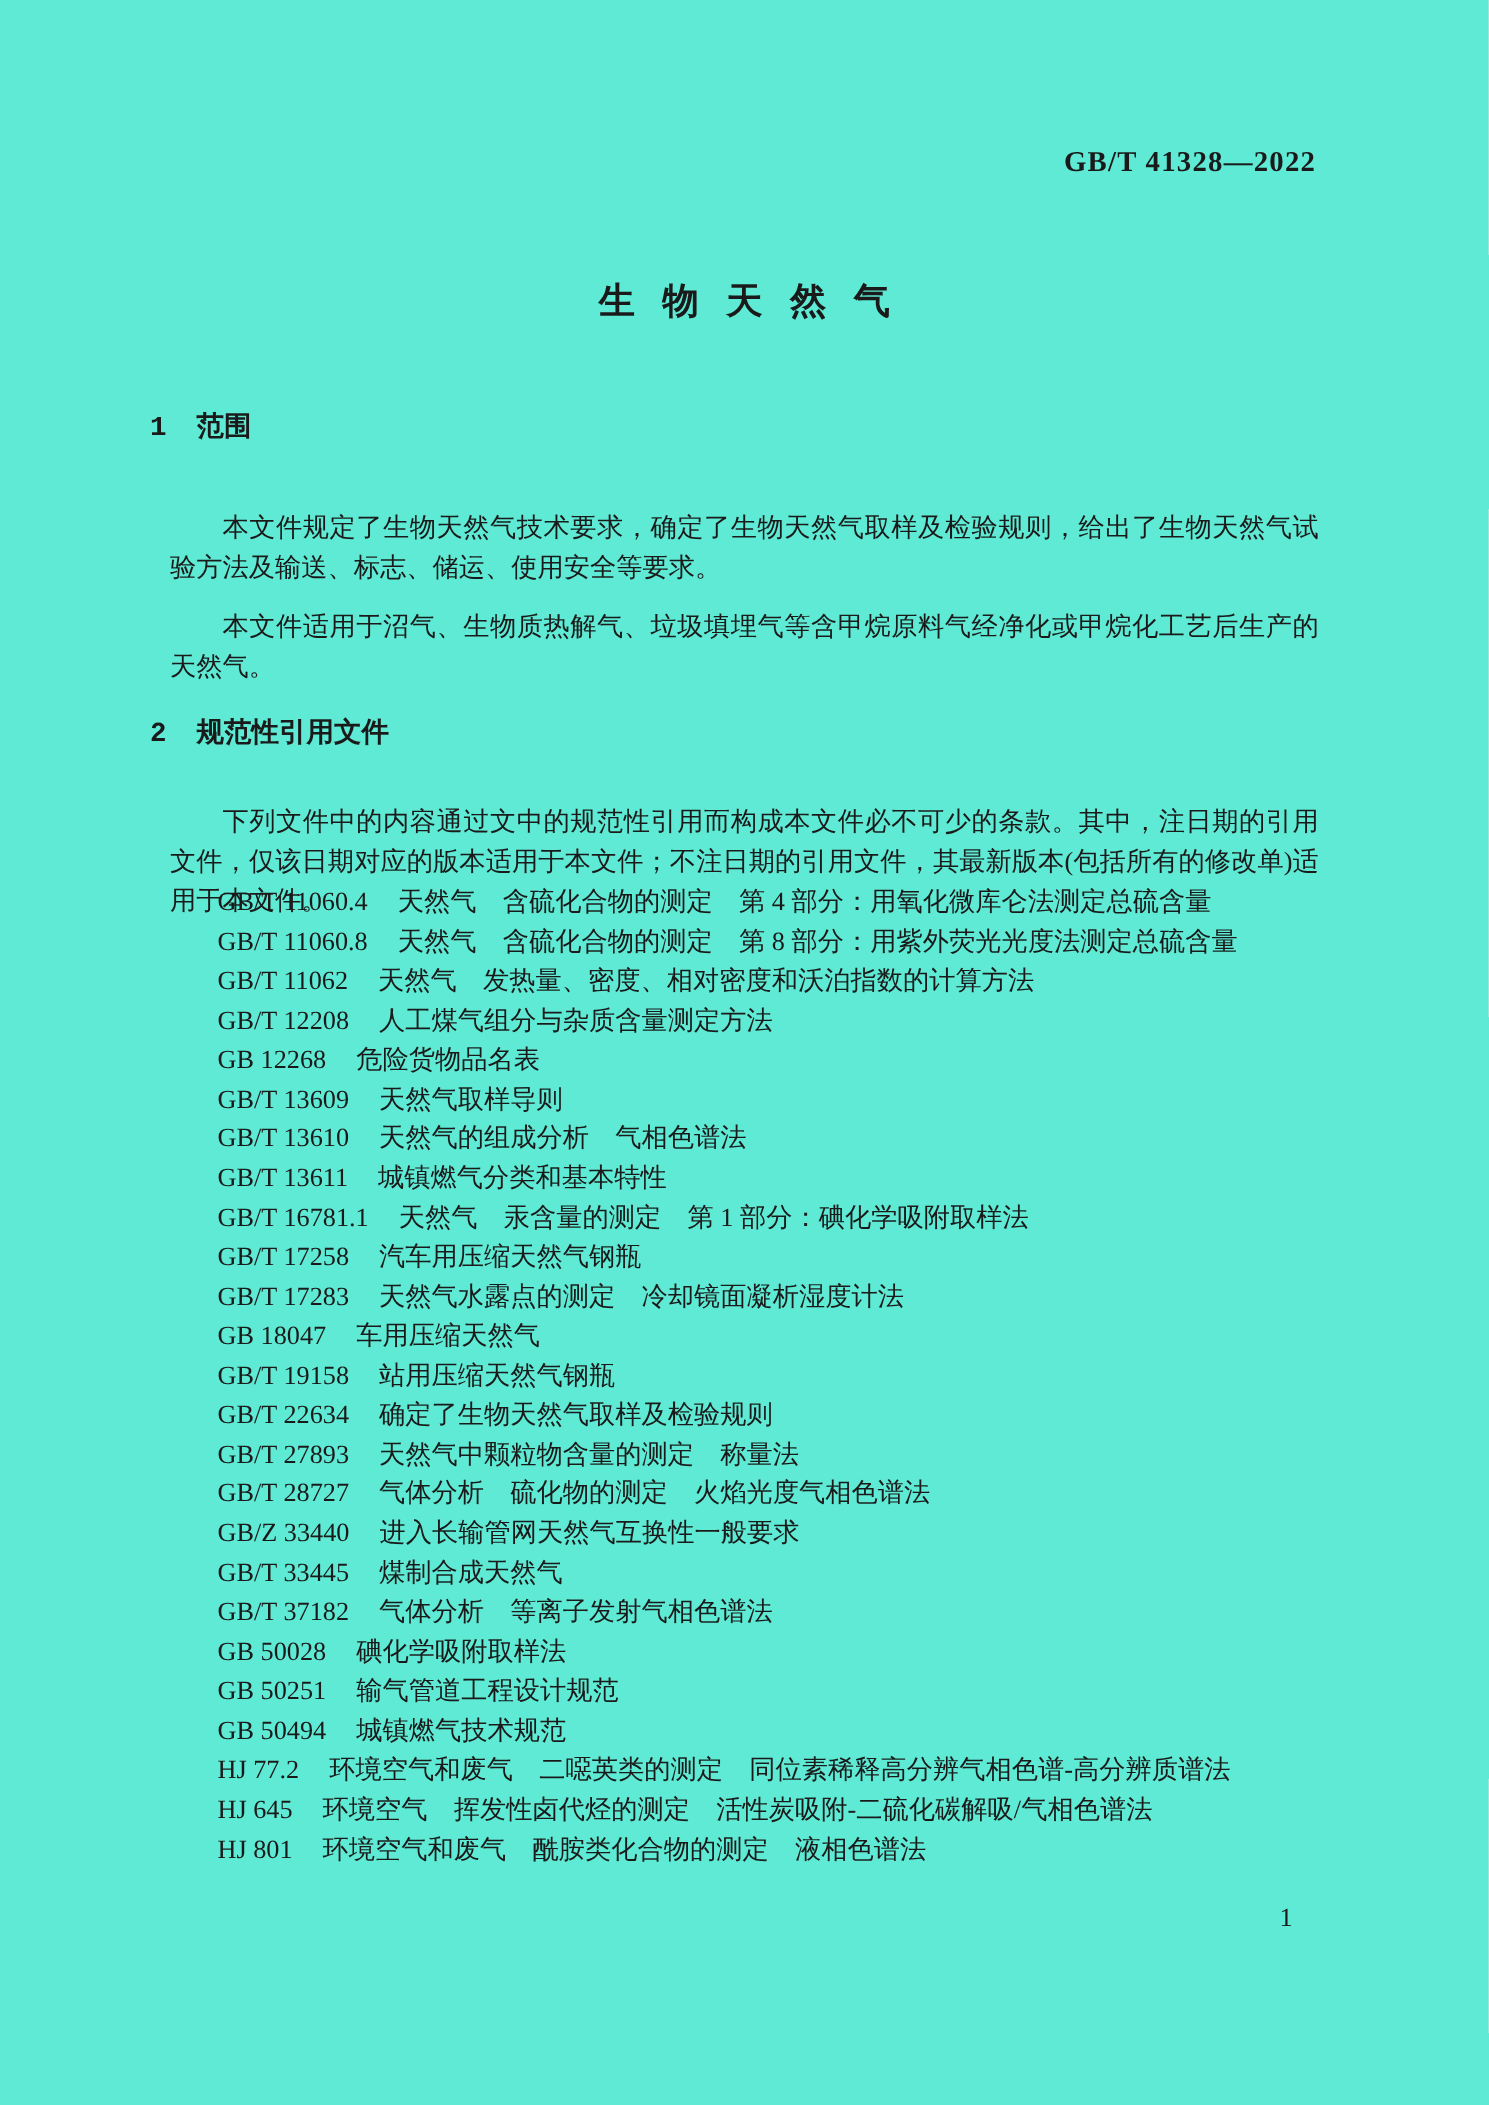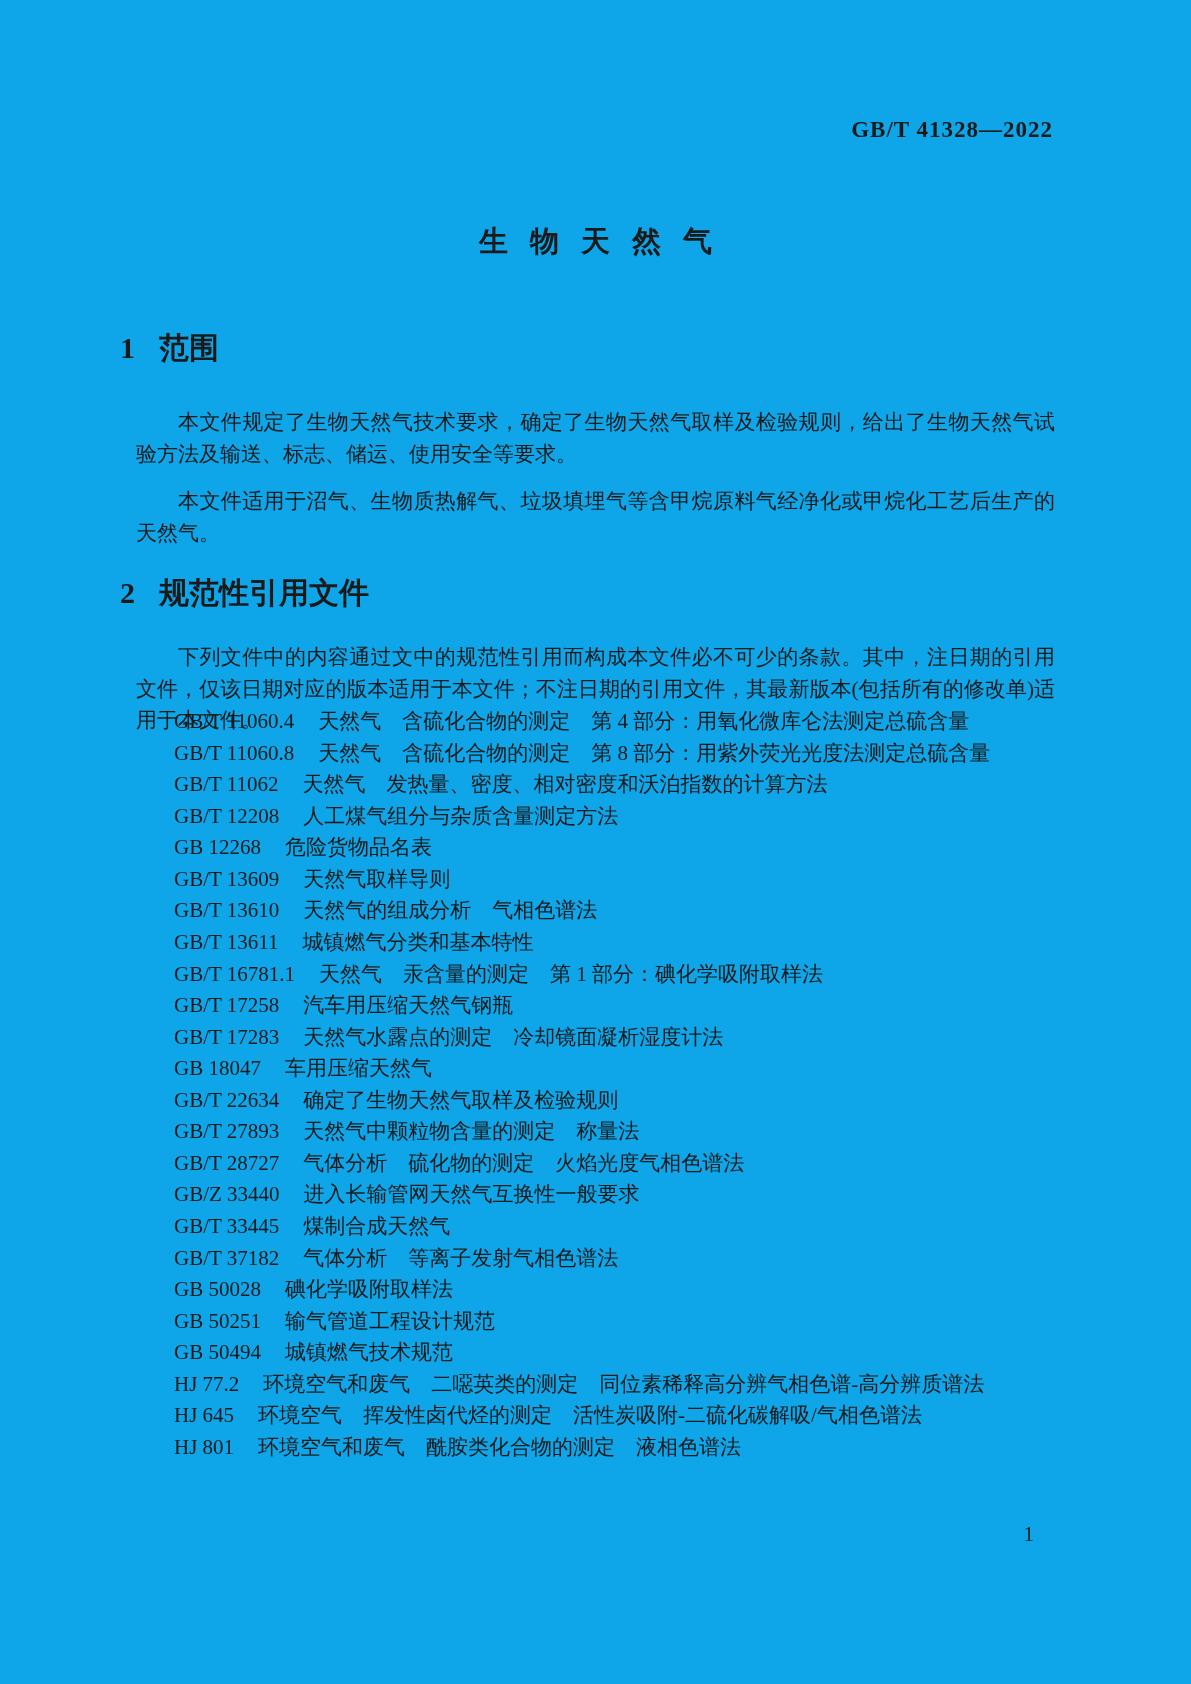--- a/index.html
+++ b/index.html
@@ -1,40 +1,40 @@
 <!DOCTYPE html>
 <html><head>
 <meta charset="utf-8">
 <style>
   html,body{margin:0;padding:0;background:#e8e8e8;}
   .page{
     position:relative;
     width:1191px;height:1684px;
-    background:#0ea5e9;
+    background:#5eead4;
     color:#1a1a1a;
     font-family:"Liberation Serif","DejaVu Serif",serif;
     overflow:hidden;
   }
   .header-code{
     position:absolute;top:118px;left:0;right:138px;
     text-align:right;
     font-family:"Liberation Serif","DejaVu Serif",serif;
     font-weight:700;font-size:23px;letter-spacing:1px;line-height:1;
   }
   .doc-title{
     position:absolute;top:226px;left:0;width:100%;margin:0;
     text-align:center;
     font-family:"Liberation Sans","DejaVu Sans",sans-serif;
     font-weight:700;font-size:29px;line-height:1.1;
     letter-spacing:22px;text-indent:22px;
   }
   .sec-heading{
     position:absolute;left:120px;
-    font-family:Liberation Serif, serif;
-    font-weight:700;font-size:30px;line-height:1.1;
+    font-family:Liberation Mono, monospace;
+    font-weight:700;font-size:22px;line-height:1.1;
     white-space:nowrap;
   }
   .sec-heading .sec-num{display:inline-block;margin-right:24px;}
   .body-block{
     position:absolute;left:120px;width:951px;
     font-size:21px;line-height:31.6px;
   }
   .body-block p{
     margin:16px;text-indent:2em;text-align:justify;
   }
@@ -81,20 +81,21 @@
     <div class="ref-item"><span class="ref-code">GB/T 11062</span><span class="ref-title">天然气　发热量、密度、相对密度和沃泊指数的计算方法</span></div>
     <div class="ref-item"><span class="ref-code">GB/T 12208</span><span class="ref-title">人工煤气组分与杂质含量测定方法</span></div>
     <div class="ref-item"><span class="ref-code">GB 12268</span><span class="ref-title">危险货物品名表</span></div>
     <div class="ref-item"><span class="ref-code">GB/T 13609</span><span class="ref-title">天然气取样导则</span></div>
     <div class="ref-item"><span class="ref-code">GB/T 13610</span><span class="ref-title">天然气的组成分析　气相色谱法</span></div>
     <div class="ref-item"><span class="ref-code">GB/T 13611</span><span class="ref-title">城镇燃气分类和基本特性</span></div>
     <div class="ref-item"><span class="ref-code">GB/T 16781.1</span><span class="ref-title">天然气　汞含量的测定　第 1 部分：碘化学吸附取样法</span></div>
     <div class="ref-item"><span class="ref-code">GB/T 17258</span><span class="ref-title">汽车用压缩天然气钢瓶</span></div>
     <div class="ref-item"><span class="ref-code">GB/T 17283</span><span class="ref-title">天然气水露点的测定　冷却镜面凝析湿度计法</span></div>
     <div class="ref-item"><span class="ref-code">GB 18047</span><span class="ref-title">车用压缩天然气</span></div>
+    <div class="ref-item"><span class="ref-code">GB/T 19158</span><span class="ref-title">站用压缩天然气钢瓶</span></div>
     <div class="ref-item"><span class="ref-code">GB/T 22634</span><span class="ref-title">确定了生物天然气取样及检验规则</span></div>
     <div class="ref-item"><span class="ref-code">GB/T 27893</span><span class="ref-title">天然气中颗粒物含量的测定　称量法</span></div>
     <div class="ref-item"><span class="ref-code">GB/T 28727</span><span class="ref-title">气体分析　硫化物的测定　火焰光度气相色谱法</span></div>
     <div class="ref-item"><span class="ref-code">GB/Z 33440</span><span class="ref-title">进入长输管网天然气互换性一般要求</span></div>
     <div class="ref-item"><span class="ref-code">GB/T 33445</span><span class="ref-title">煤制合成天然气</span></div>
     <div class="ref-item"><span class="ref-code">GB/T 37182</span><span class="ref-title">气体分析　等离子发射气相色谱法</span></div>
     <div class="ref-item"><span class="ref-code">GB 50028</span><span class="ref-title">碘化学吸附取样法</span></div>
     <div class="ref-item"><span class="ref-code">GB 50251</span><span class="ref-title">输气管道工程设计规范</span></div>
     <div class="ref-item"><span class="ref-code">GB 50494</span><span class="ref-title">城镇燃气技术规范</span></div>
     <div class="ref-item"><span class="ref-code">HJ 77.2</span><span class="ref-title">环境空气和废气　二噁英类的测定　同位素稀释高分辨气相色谱-高分辨质谱法</span></div>

